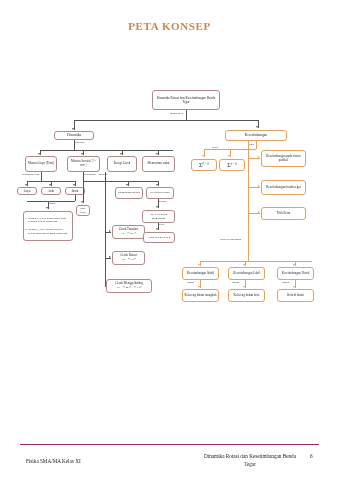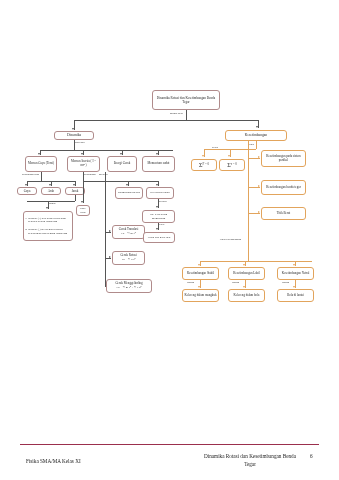--- a/index.html
+++ b/index.html
@@ -87,20 +87,21 @@
   }
   .foot-left{position:absolute;left:26px;top:6px;}
   .foot-mid{position:absolute;left:200px;top:1px;width:100px;text-align:center;line-height:1.45;}
   .foot-page{position:absolute;left:310px;top:1px;}
 </style>
 </head>
 <body>
 
 <div class="page">
 
+  <div class="title">PETA KONSEP</div>
 
   <div class="box" style="left:152px;top:90px;width:68px;height:20px;font-size:3.3px;">Dinamika Rotasi dan Kesetimbangan Benda Tegar</div>
 
   <div class="ln vl" style="left:185.5px;top:110px;height:10px;"></div>
   <div class="elabel" style="left:170px;top:112px;">mempelajari</div>
 
   <div class="ln hl" style="left:74px;top:120px;width:184px;"></div>
 
   <div class="ln vl" style="left:74px;top:120px;height:10px;"></div>
   <div class="arrow" style="left:72.4px;top:128px;"></div>

